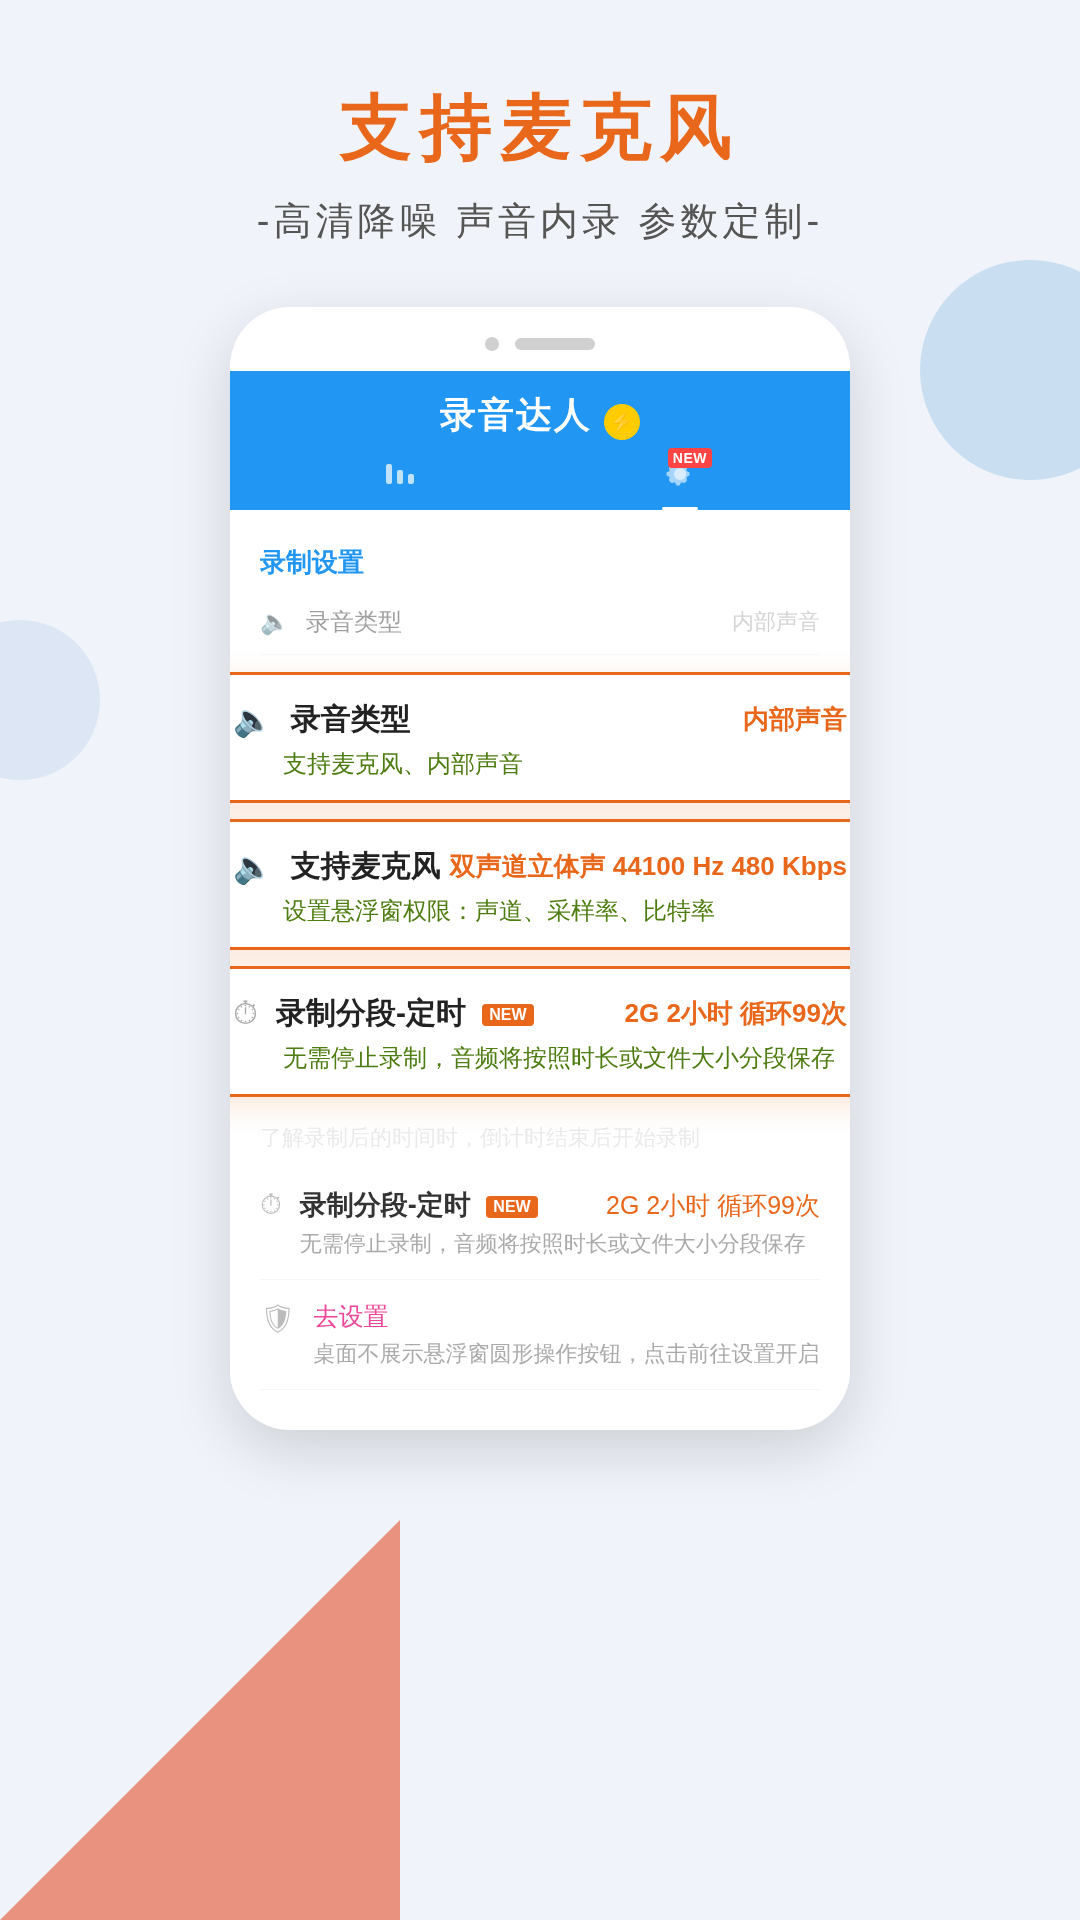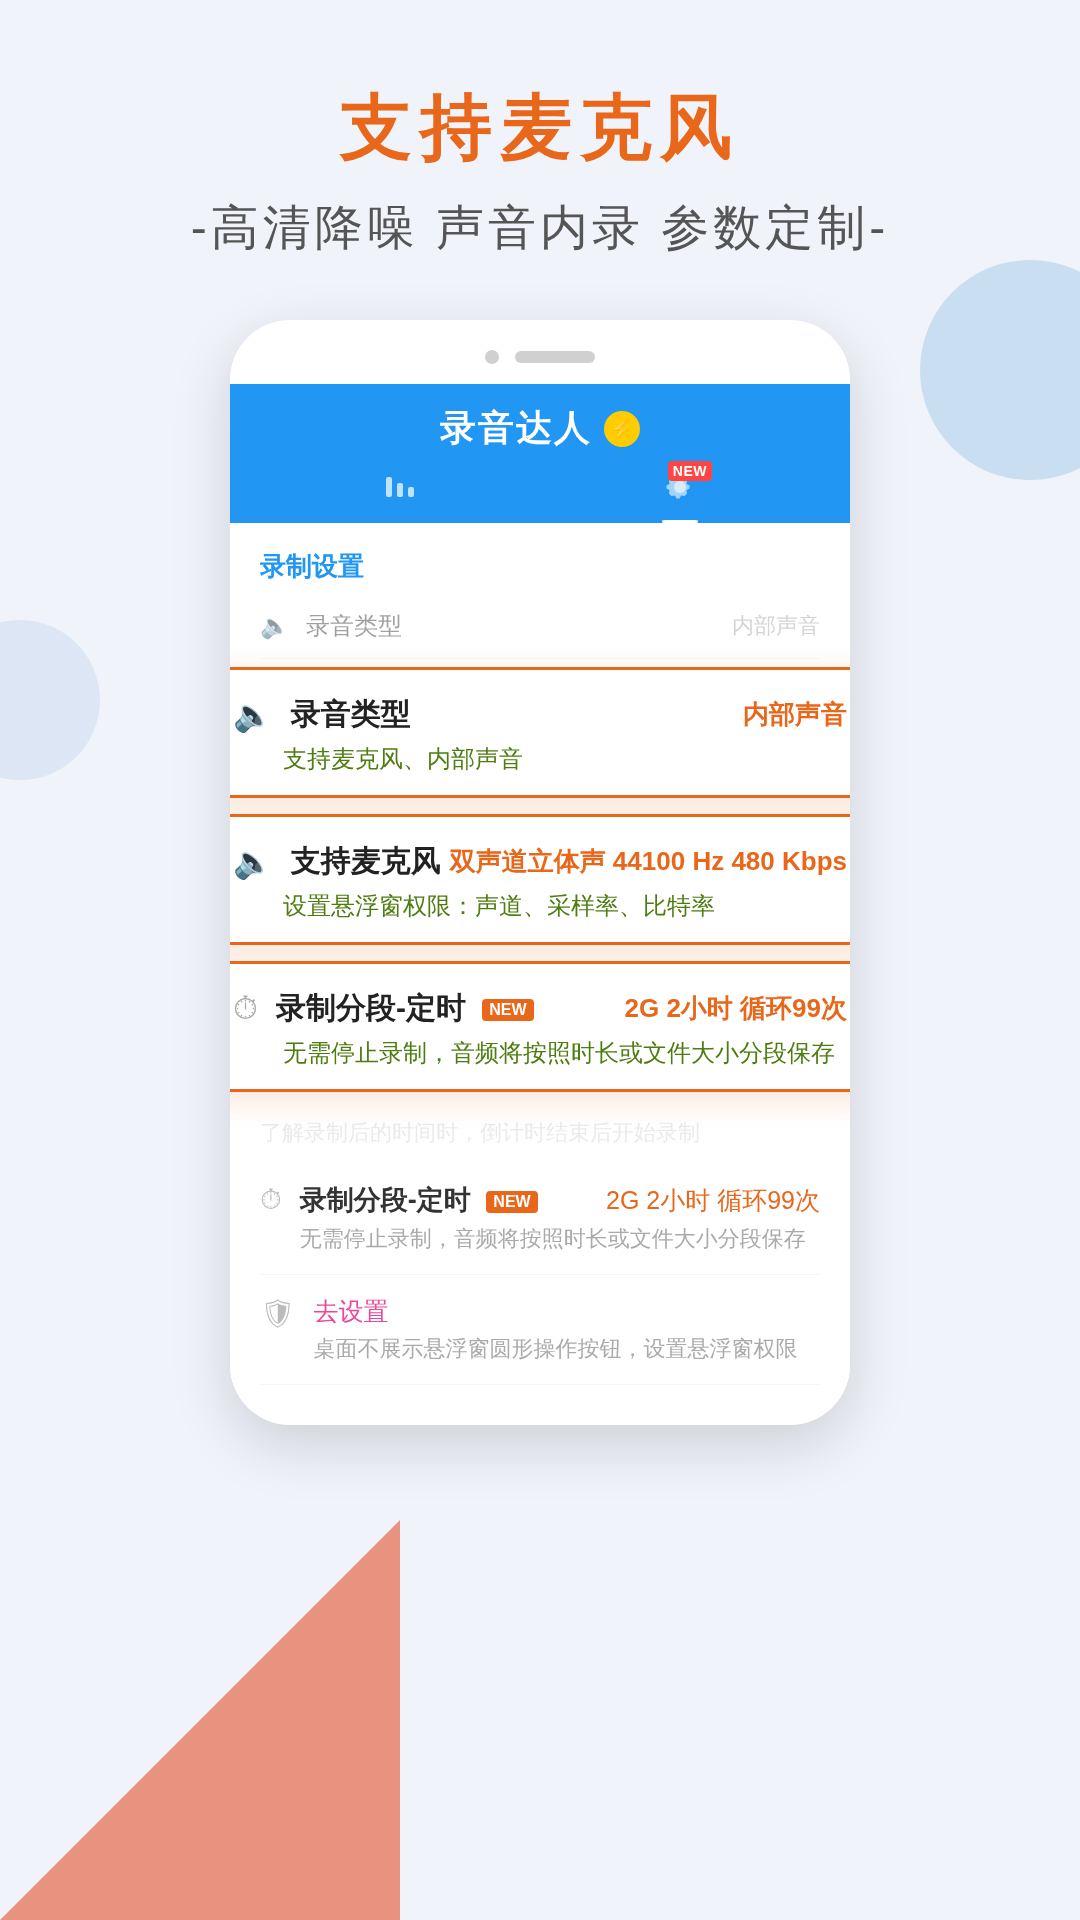--- a/index.html
+++ b/index.html
@@ -60,21 +60,21 @@
 
     
     .hero-title {
       font-size: 72px;
       font-weight: 900;
       color: #e8671a;
       letter-spacing: 8px;
       margin-bottom: 20px;
     }
     .hero-subtitle {
-      font-size: 48px;
+      font-size: 38px;
       color: #555;
       letter-spacing: 4px;
       margin-bottom: 60px;
     }
 
     
     .phone-mockup {
       width: 620px;
       background: #fff;
       border-radius: 60px;
@@ -107,21 +107,21 @@
     }
 
     
     .app-header {
       background: #2196f3;
       padding: 20px 30px 0 30px;
       position: relative;
     }
     .app-header-title-row {
       display: flex;
-      align-items: center;
+      align-items: flex-end;
       justify-content: center;
       gap: 12px;
       margin-bottom: 16px;
     }
     .app-title-text {
       color: #fff;
       font-size: 36px;
       font-weight: 700;
       letter-spacing: 2px;
     }
@@ -178,21 +178,21 @@
       font-size: 14px;
       font-weight: 700;
       padding: 2px 5px;
       border-radius: 4px;
       letter-spacing: 0.5px;
     }
 
     
     .settings-area {
       background: #fff;
-      padding: 8px 30px;
+      padding: 17px 30px;
     }
     .settings-section-title {
       color: #2196f3;
       font-size: 26px;
       font-weight: 600;
       padding: 18px 0 10px 0;
     }
 
     
     .setting-row-small {
@@ -427,21 +427,21 @@
           <div class="srn-desc">无需停止录制，音频将按照时长或文件大小分段保存</div>
         </div>
       </div>
 
       <div class="setting-row-normal">
         <span class="srn-icon">🛡</span>
         <div class="srn-body">
           <div class="srn-title-row">
             <span class="srn-go">去设置</span>
           </div>
-          <div class="srn-desc">桌面不展示悬浮窗圆形操作按钮，设置悬浮窗权限</div>
+          <div class="srn-desc">桌面不展示悬浮窗圆形操作按钮，点击前往设置开启</div>
         </div>
       </div>
 
     </div>
 
   </div>
 
   <div style="height: 120px;"></div>
 </div>
 

